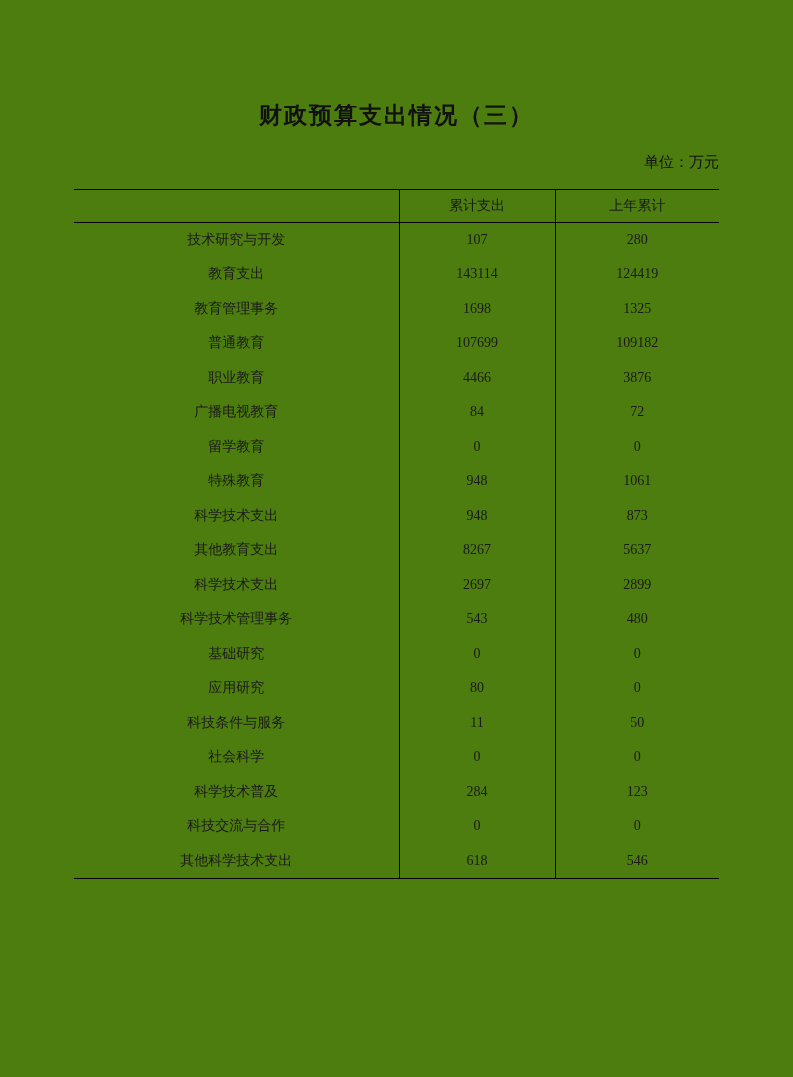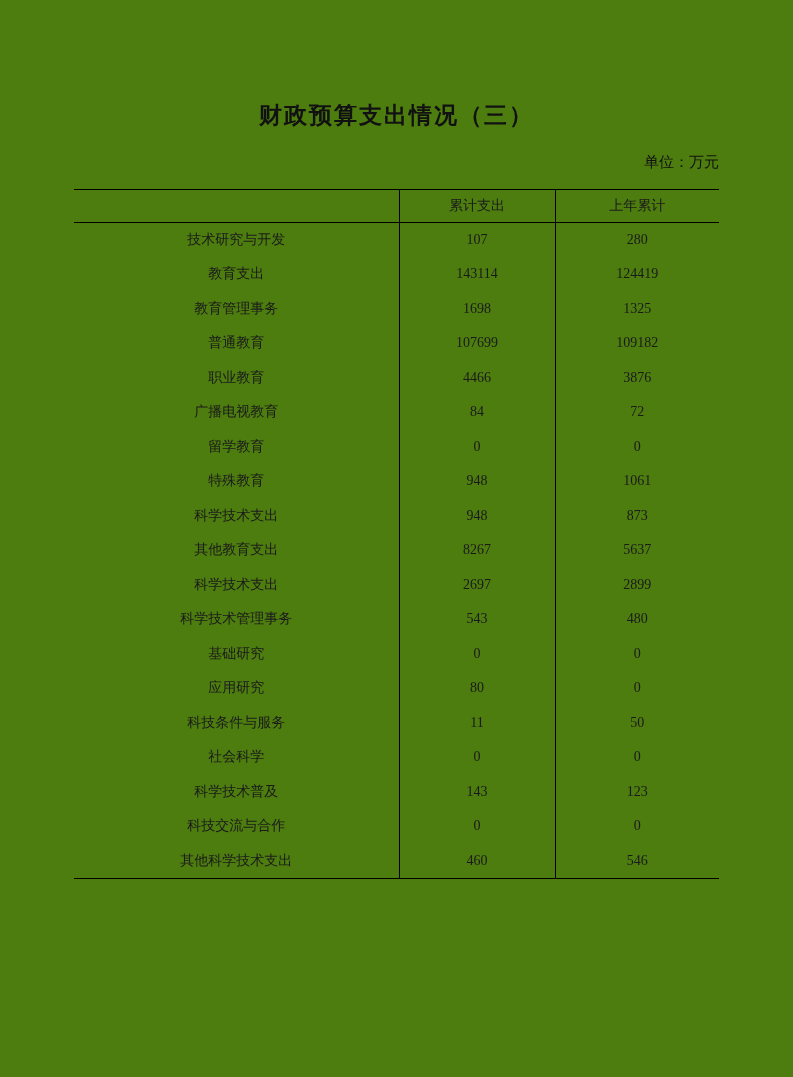--- a/index.html
+++ b/index.html
@@ -155,28 +155,28 @@
           <td class="v">11</td>
           <td class="v">50</td>
         </tr>
         <tr>
           <td>社会科学</td>
           <td class="v">0</td>
           <td class="v">0</td>
         </tr>
         <tr>
           <td>科学技术普及</td>
-          <td class="v">143</td>
+          <td class="v">284</td>
           <td class="v">123</td>
         </tr>
         <tr>
           <td>科技交流与合作</td>
           <td class="v">0</td>
           <td class="v">0</td>
         </tr>
         <tr>
           <td>其他科学技术支出</td>
-          <td class="v">460</td>
+          <td class="v">618</td>
           <td class="v">546</td>
         </tr>
       </tbody>
   </table>
 </div>
 
 </body></html>

